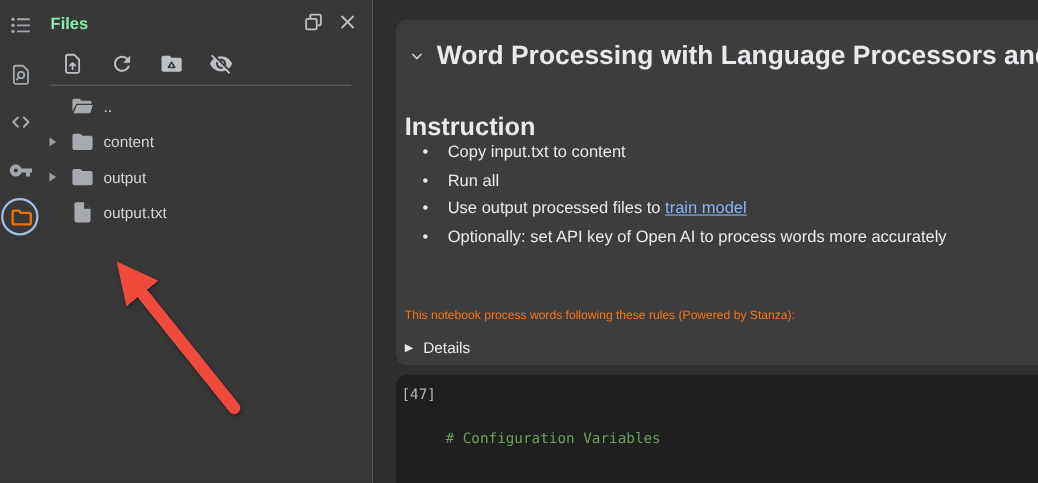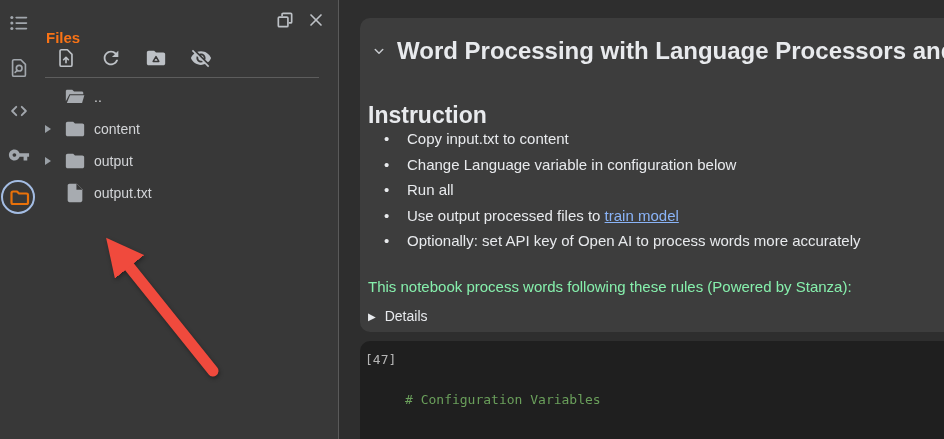--- a/index.html
+++ b/index.html
@@ -10,21 +10,21 @@
     font-family:"Liberation Sans", sans-serif;
     color:#e8eaed;
   }
   
   .rail { position:absolute; left:0; top:0; width:38px; height:100%; background:#383838; z-index:2; }
   .rail-btn { position:absolute; left:7px; width:24px; height:24px; background:none; border:none; cursor:pointer; padding:1px; }
   .rail-btn svg { display:block; }
   .rail-ring { position:absolute; left:1px; top:180px; width:34px; height:34px; border:2px solid #a4bde4; border-radius:50%; }
   
   .files { position:absolute; left:38px; top:0; width:300px; height:100%; background:#383838; z-index:1; }
-  .files-title { position:absolute; left:8px; top:13px; font-size:15px; font-weight:bold; color:#f97316;margin-top:16px; }
+  .files-title { position:absolute; left:8px; top:13px; font-size:15px; font-weight:bold; color:#86efac; }
   .win-btn { position:absolute; top:9px; width:22px; height:22px; background:none; border:none; cursor:pointer; padding:1px; }
   .win-restore { right:42px; }
   .win-close { right:11px; }
   .files-toolbar-btn { position:absolute; top:46px; width:24px; height:24px; background:none; border:none; cursor:pointer; padding:1px; }
   .tb-1 { left:16px; } .tb-2 { left:61px; } .tb-3 { left:106px; } .tb-4 { left:151px; }
   .files-sep { position:absolute; top:77px; left:7px; width:274px; height:1px; background:#5d5d5d; }
   .tree { position:absolute; top:81px; left:0; right:0; }
   .tree-row { height:32px; display:flex; align-items:center; padding-left:7px; cursor:pointer; }
   .caret-box { width:15px; display:flex; align-items:center; justify-content:flex-start; }
   .caret { width:0; height:0; border-left:6px solid #9aa0a6; border-top:4.5px solid transparent; border-bottom:4.5px solid transparent; }
@@ -36,21 +36,21 @@
   .notebook { position:absolute; left:339px; top:0; right:0; height:100%; background:#2e2e2e; }
   .md-cell { position:absolute; left:21px; top:18px; right:0; height:314px; background:#3d3d3d; border-radius:10px 0 0 10px; overflow:hidden; }
   .md-header { position:absolute; left:10px; top:17px; height:32px; display:flex; align-items:center; }
   .md-chevron { width:18px; height:18px; margin-right:9px; background:none; border:none; cursor:pointer; padding:0; }
   .md-title { font-size:24px; font-weight:bold; color:#e8eaed; white-space:nowrap; }
   .md-h2 { position:absolute; left:8px; top:84px; font-size:23px; font-weight:bold; color:#e8eaed; }
   .md-list { position:absolute; left:8px; top:108px; list-style:none; }
   .md-list li { position:relative; padding-left:39px; line-height:25.5px; font-size:15px; color:#e8eaed; white-space:nowrap; }
   .md-list li::before { content:"\2022"; position:absolute; left:16px; color:#e8eaed; }
   .md-link { color:#8ab4f8; text-decoration:underline; cursor:pointer; }
-  .md-para { position:absolute; left:8px; top:258px; font-size:15px; line-height:22px; color:#86efac; white-space:nowrap; }
+  .md-para { position:absolute; left:8px; top:258px; font-size:11px; line-height:22px; color:#f97316; white-space:nowrap; }
   .details-row { position:absolute; left:8px; top:290px; display:flex; align-items:center; gap:9px; cursor:pointer; }
   .details-tri { font-size:10px; color:#e8eaed; }
   .details-label { font-size:14px; color:#e8eaed; }
   
   .code-cell { position:absolute; left:21px; top:341px; right:0; height:130px; background:#1f1f1f; border-radius:10px 0 0 0; font-family:"DejaVu Sans Mono","Liberation Mono",monospace; }
   .exec { position:absolute; left:5px; top:11px; font-size:13px; color:#b5b5b5; }
   .code-lines { position:absolute; left:45px; top:11px; font-size:13px; line-height:19px; white-space:pre; }
   .tok-comment { color:#6a9f5b; }
   
   .arrow-overlay { position:absolute; left:0; top:0; width:338px; height:439px; z-index:4; pointer-events:none; filter:drop-shadow(1px 2px 2px rgba(0,0,0,0.35)); }
@@ -195,21 +195,20 @@
           <polyline points="7,10 12,15 17,10"></polyline>
         </svg>
       </button>
       <h1 class="md-title">Word Processing with Language Processors and</h1>
     </div>
 
     <h2 class="md-h2">Instruction</h2>
 
     <ul class="md-list">
       <li><span>Copy input.txt to content</span></li>
-      <li><span>Change Language variable in configuration below</span></li>
       <li><span>Run all</span></li>
       <li><span>Use output processed files to </span><a class="md-link">train model</a></li>
       <li><span>Optionally: set API key of Open AI to process words more accurately</span></li>
     </ul>
 
     <p class="md-para">This notebook process words following these rules (Powered by Stanza):</p>
 
     <div class="details-row">
       <span class="details-tri">▶</span>
       <span class="details-label">Details</span>

